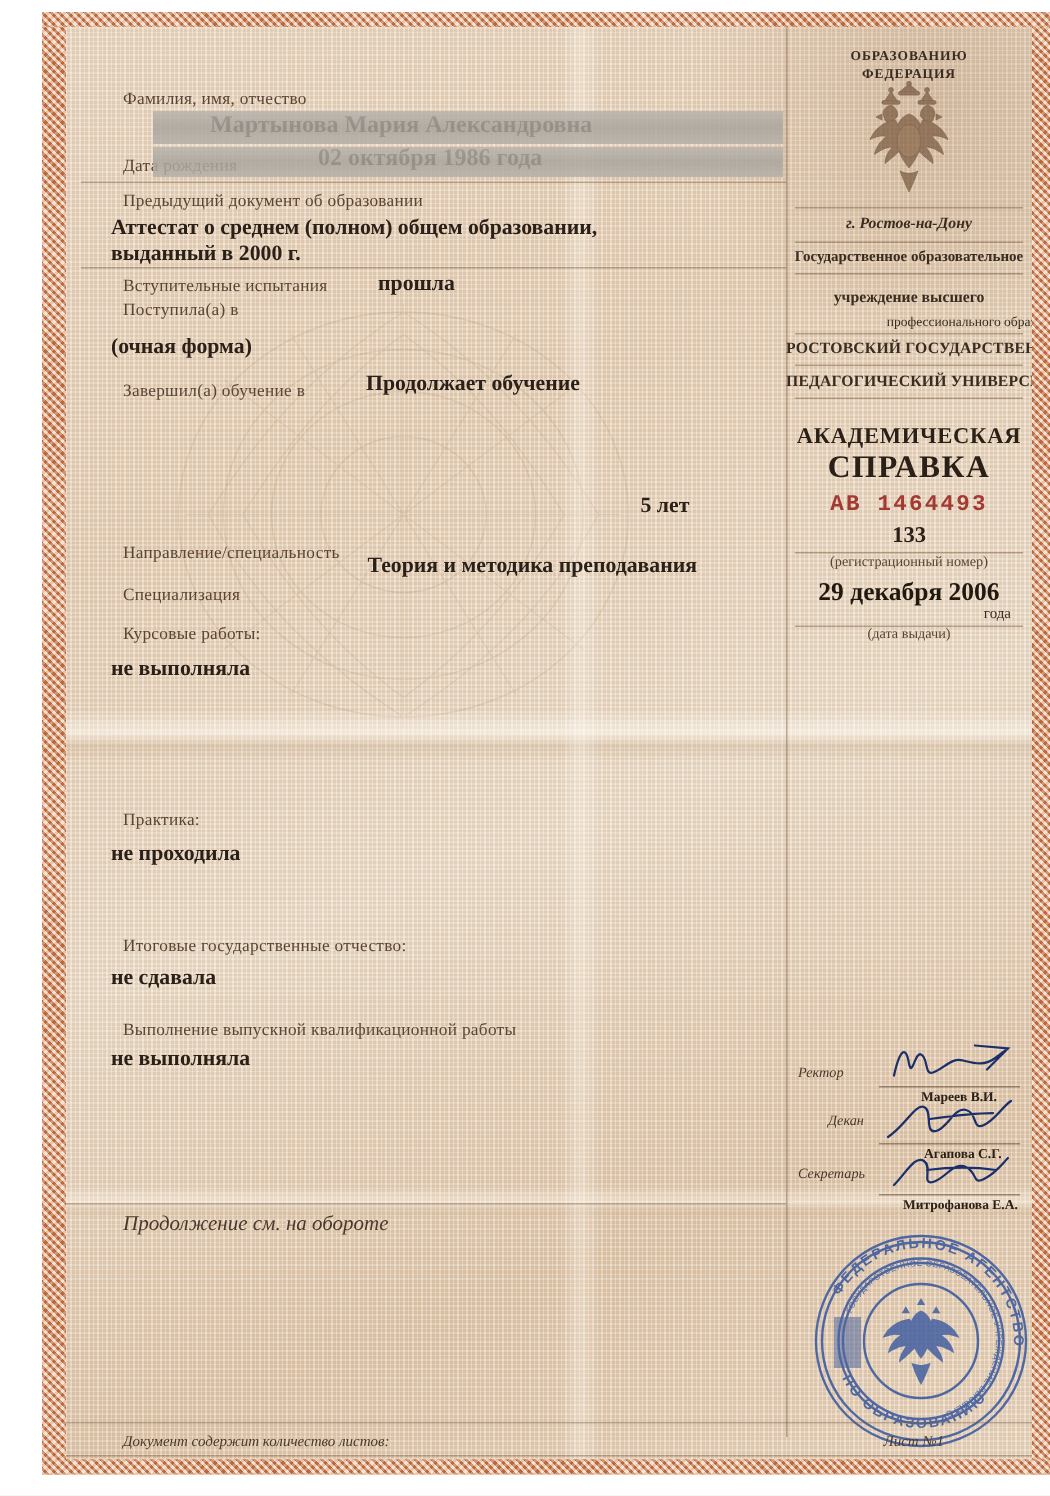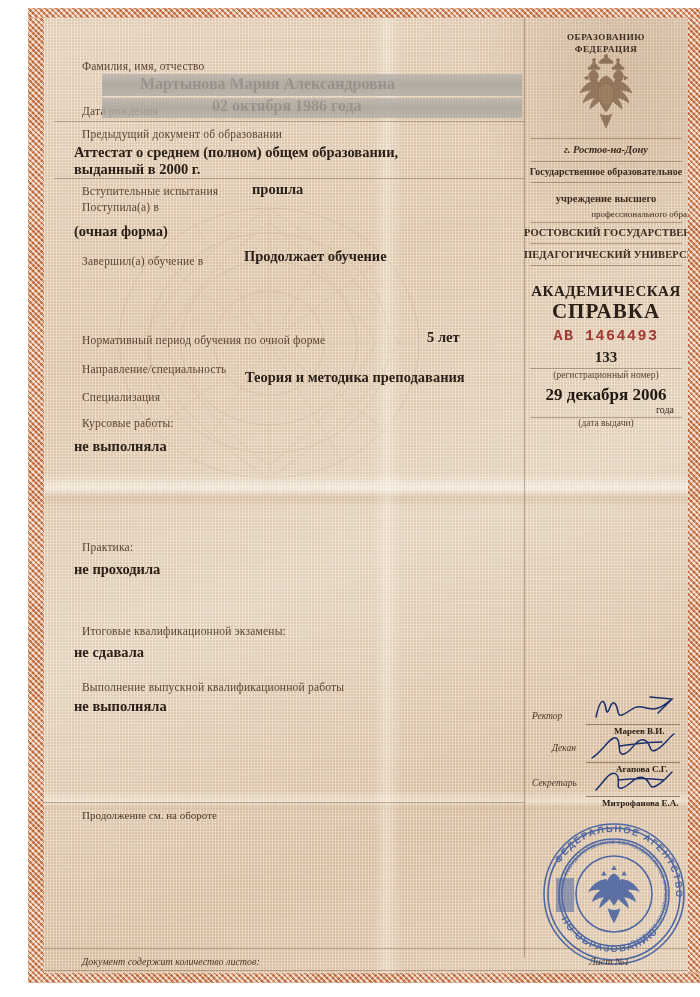--- a/index.html
+++ b/index.html
@@ -274,21 +274,22 @@
   
   .foot-text {
     position: absolute;
     font-size: 10px;
     font-style: italic;
     color: #4a382a;
     white-space: nowrap;
   }
   .cont-text {
     position: absolute;
-    font-size: 11px;
+    font-size: 14px;
+    font-style: italic;
     color: #4a382a;
     white-space: nowrap;
   }
 </style>
 </head>
 <body>
 
 <div class="page">
   <div class="sheet">
 
@@ -349,34 +350,33 @@
 
         <div class="lbl" style="left:38px; top:167px;">Вступительные испытания</div>
         <div class="val" style="left:208px; top:163px;">прошла</div>
 
         <div class="lbl" style="left:38px; top:183px;">Поступила(а) в</div>
         <div class="val" style="left:30px; top:205px;">(очная форма)</div>
 
         <div class="lbl" style="left:38px; top:237px;">Завершил(а) обучение в</div>
         <div class="val" style="left:200px; top:230px;">Продолжает обучение</div>
 
-        <div class="lbl" style="left:38px; top:316px;">Нормативный период обучения по очной форме</div>
         <div class="val" style="left:383px; top:311px;">5 лет</div>
 
         <div class="lbl" style="left:38px; top:345px;">Направление/специальность</div>
         <div class="lbl" style="left:38px; top:373px;">Специализация</div>
         <div class="val" style="left:201px; top:351px;">Теория и методика преподавания</div>
 
         <div class="lbl" style="left:38px; top:399px;">Курсовые работы:</div>
         <div class="val" style="left:30px; top:420px;">не выполняла</div>
 
         <div class="lbl" style="left:38px; top:523px;">Практика:</div>
         <div class="val" style="left:30px; top:543px;">не проходила</div>
 
-        <div class="lbl" style="left:38px; top:607px;">Итоговые квалификационной экзамены:</div>
+        <div class="lbl" style="left:38px; top:607px;">Итоговые государственные отчество:</div>
         <div class="val" style="left:30px; top:626px;">не сдавала</div>
 
         <div class="lbl" style="left:38px; top:663px;">Выполнение выпускной квалификационной работы</div>
         <div class="val" style="left:30px; top:680px;">не выполняла</div>
 
         <div class="hr" style="top:784px; left:0; width:480px;"></div>
         <div class="cont-text" style="left:38px; top:791px;">Продолжение см. на обороте</div>
       </div>
 
       <div class="col-right">

